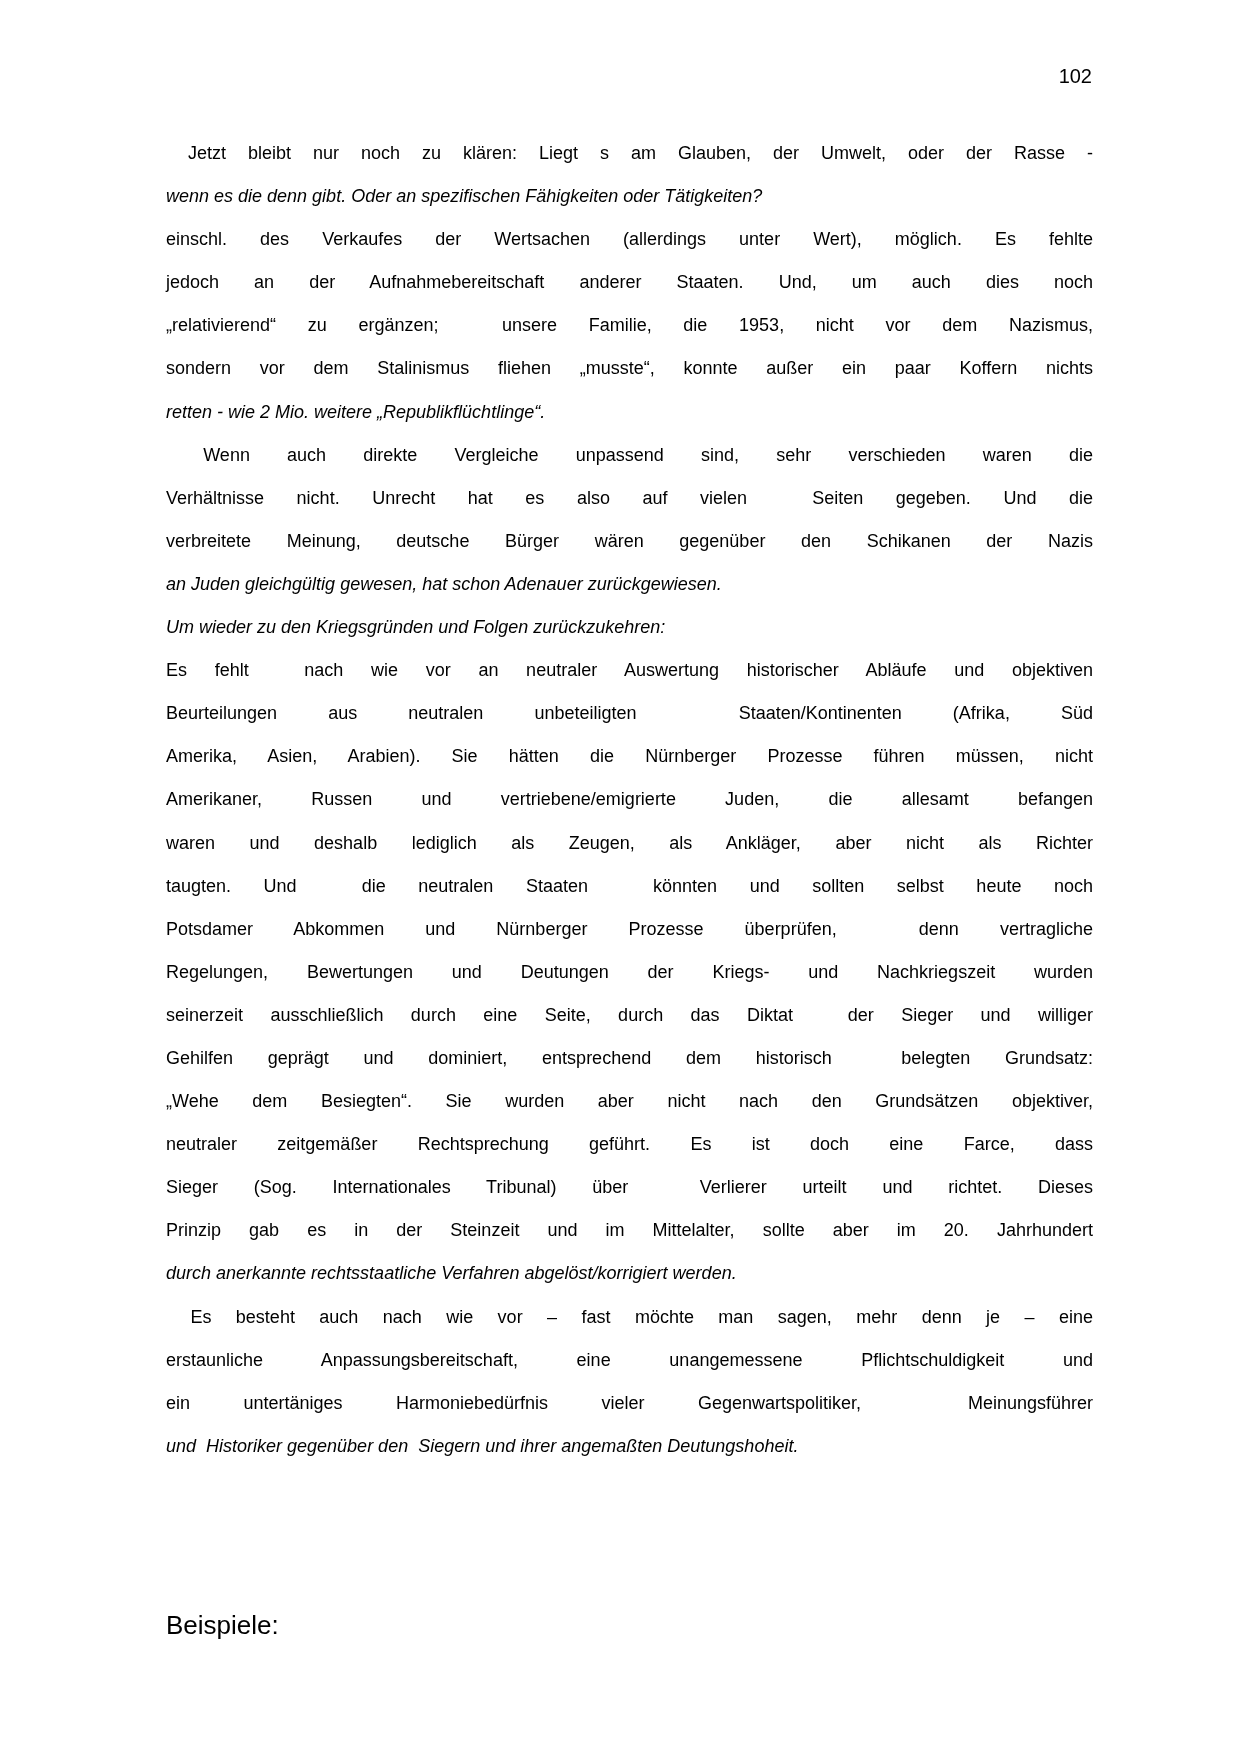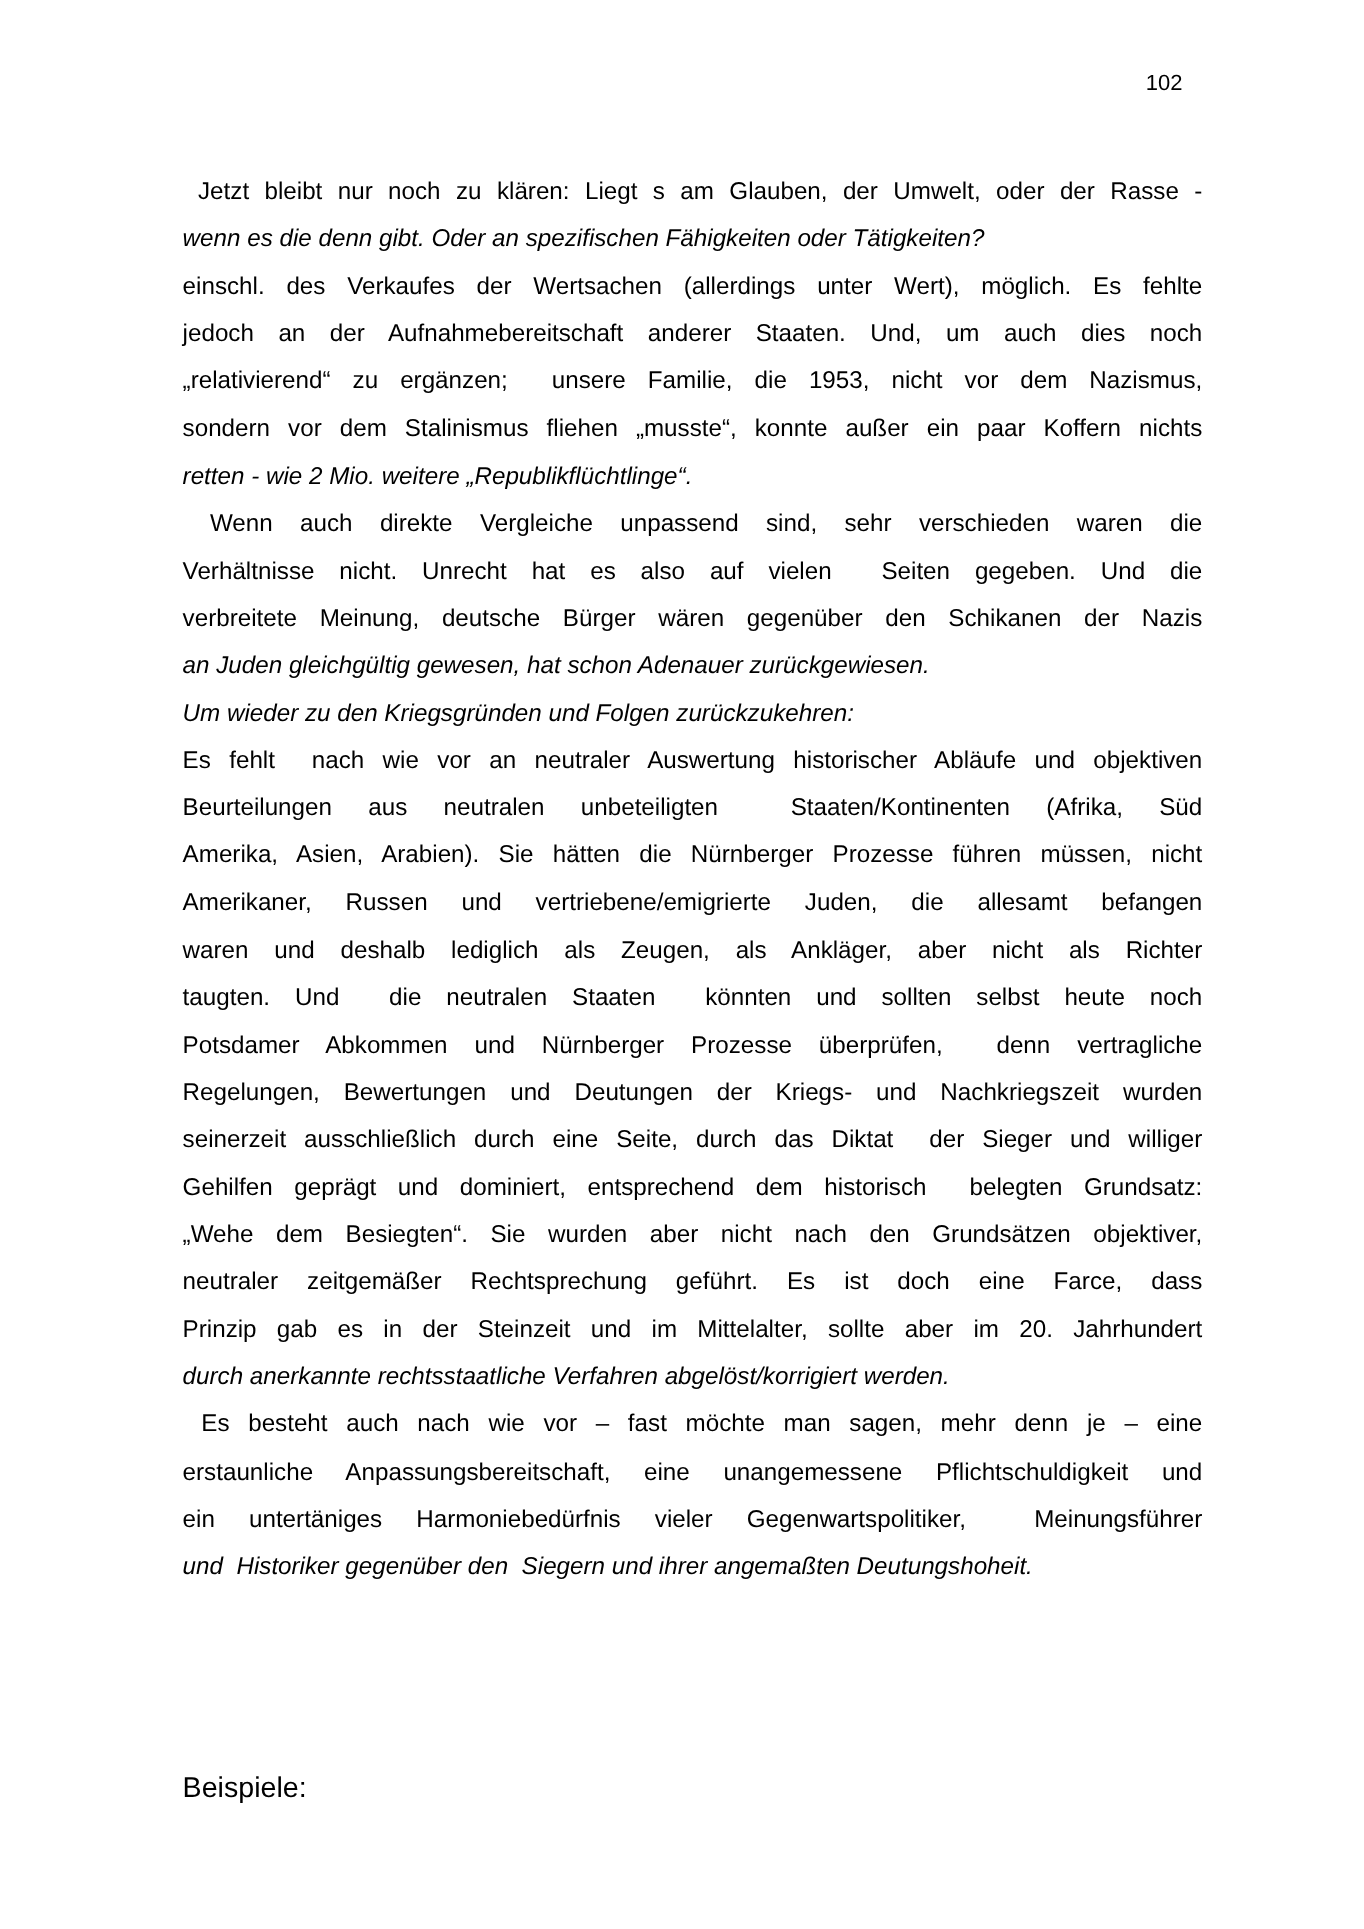--- a/index.html
+++ b/index.html
@@ -11,30 +11,30 @@
       width: 1240px;
       height: 1754px;
       position: relative;
       overflow: hidden;
       font-family: "Liberation Sans", sans-serif;
       color: #000000;
     }
     .page-number {
       position: absolute;
       top: 64px;
-      right: 165px;
+      right: 148px;
       font-size: 20px;
       line-height: 24px;
     }
     .body-text {
       position: absolute;
       left: 166px;
-      top: 152px;
+      top: 132px;
       width: 927px;
-      font-size: 22px;
+      font-size: 18px;
     }
     .line {
       height: 43.1px;
       line-height: 43.1px;
       white-space: pre;
       overflow: visible;
     }
     .line.j {
       text-align: justify;
       text-align-last: justify;
@@ -75,20 +75,21 @@
     <div class="line j">Amerika, Asien, Arabien). Sie hätten die Nürnberger Prozesse führen müssen, nicht</div>
     <div class="line j">Amerikaner, Russen und vertriebene/emigrierte Juden, die allesamt befangen</div>
     <div class="line j">waren und deshalb lediglich als Zeugen, als Ankläger, aber nicht als Richter</div>
     <div class="line j">taugten. Und  die neutralen Staaten  könnten und sollten selbst heute noch</div>
     <div class="line j">Potsdamer Abkommen und Nürnberger Prozesse überprüfen,  denn vertragliche</div>
     <div class="line j">Regelungen, Bewertungen und Deutungen der Kriegs- und Nachkriegszeit wurden</div>
     <div class="line j">seinerzeit ausschließlich durch eine Seite, durch das Diktat  der Sieger und williger</div>
     <div class="line j">Gehilfen geprägt und dominiert, entsprechend dem historisch  belegten Grundsatz:</div>
     <div class="line j">„Wehe dem Besiegten“. Sie wurden aber nicht nach den Grundsätzen objektiver,</div>
     <div class="line j">neutraler zeitgemäßer Rechtsprechung geführt. Es ist doch eine Farce, dass</div>
+    <div class="line j">Sieger (Sog. Internationales Tribunal) über  Verlierer urteilt und richtet. Dieses</div>
     <div class="line j">Prinzip gab es in der Steinzeit und im Mittelalter, sollte aber im 20. Jahrhundert</div>
     <div class="line l">durch anerkannte rechtsstaatliche Verfahren abgelöst/korrigiert werden.</div>
     <div class="line j"> Es besteht auch nach wie vor – fast möchte man sagen, mehr denn je – eine</div>
     <div class="line j">erstaunliche Anpassungsbereitschaft, eine unangemessene Pflichtschuldigkeit und</div>
     <div class="line j">ein untertäniges Harmoniebedürfnis vieler Gegenwartspolitiker,  Meinungsführer</div>
     <div class="line l">und  Historiker gegenüber den  Siegern und ihrer angemaßten Deutungshoheit.</div>
   </div>
 
 <div class="trailing-heading">Beispiele:</div>
 

